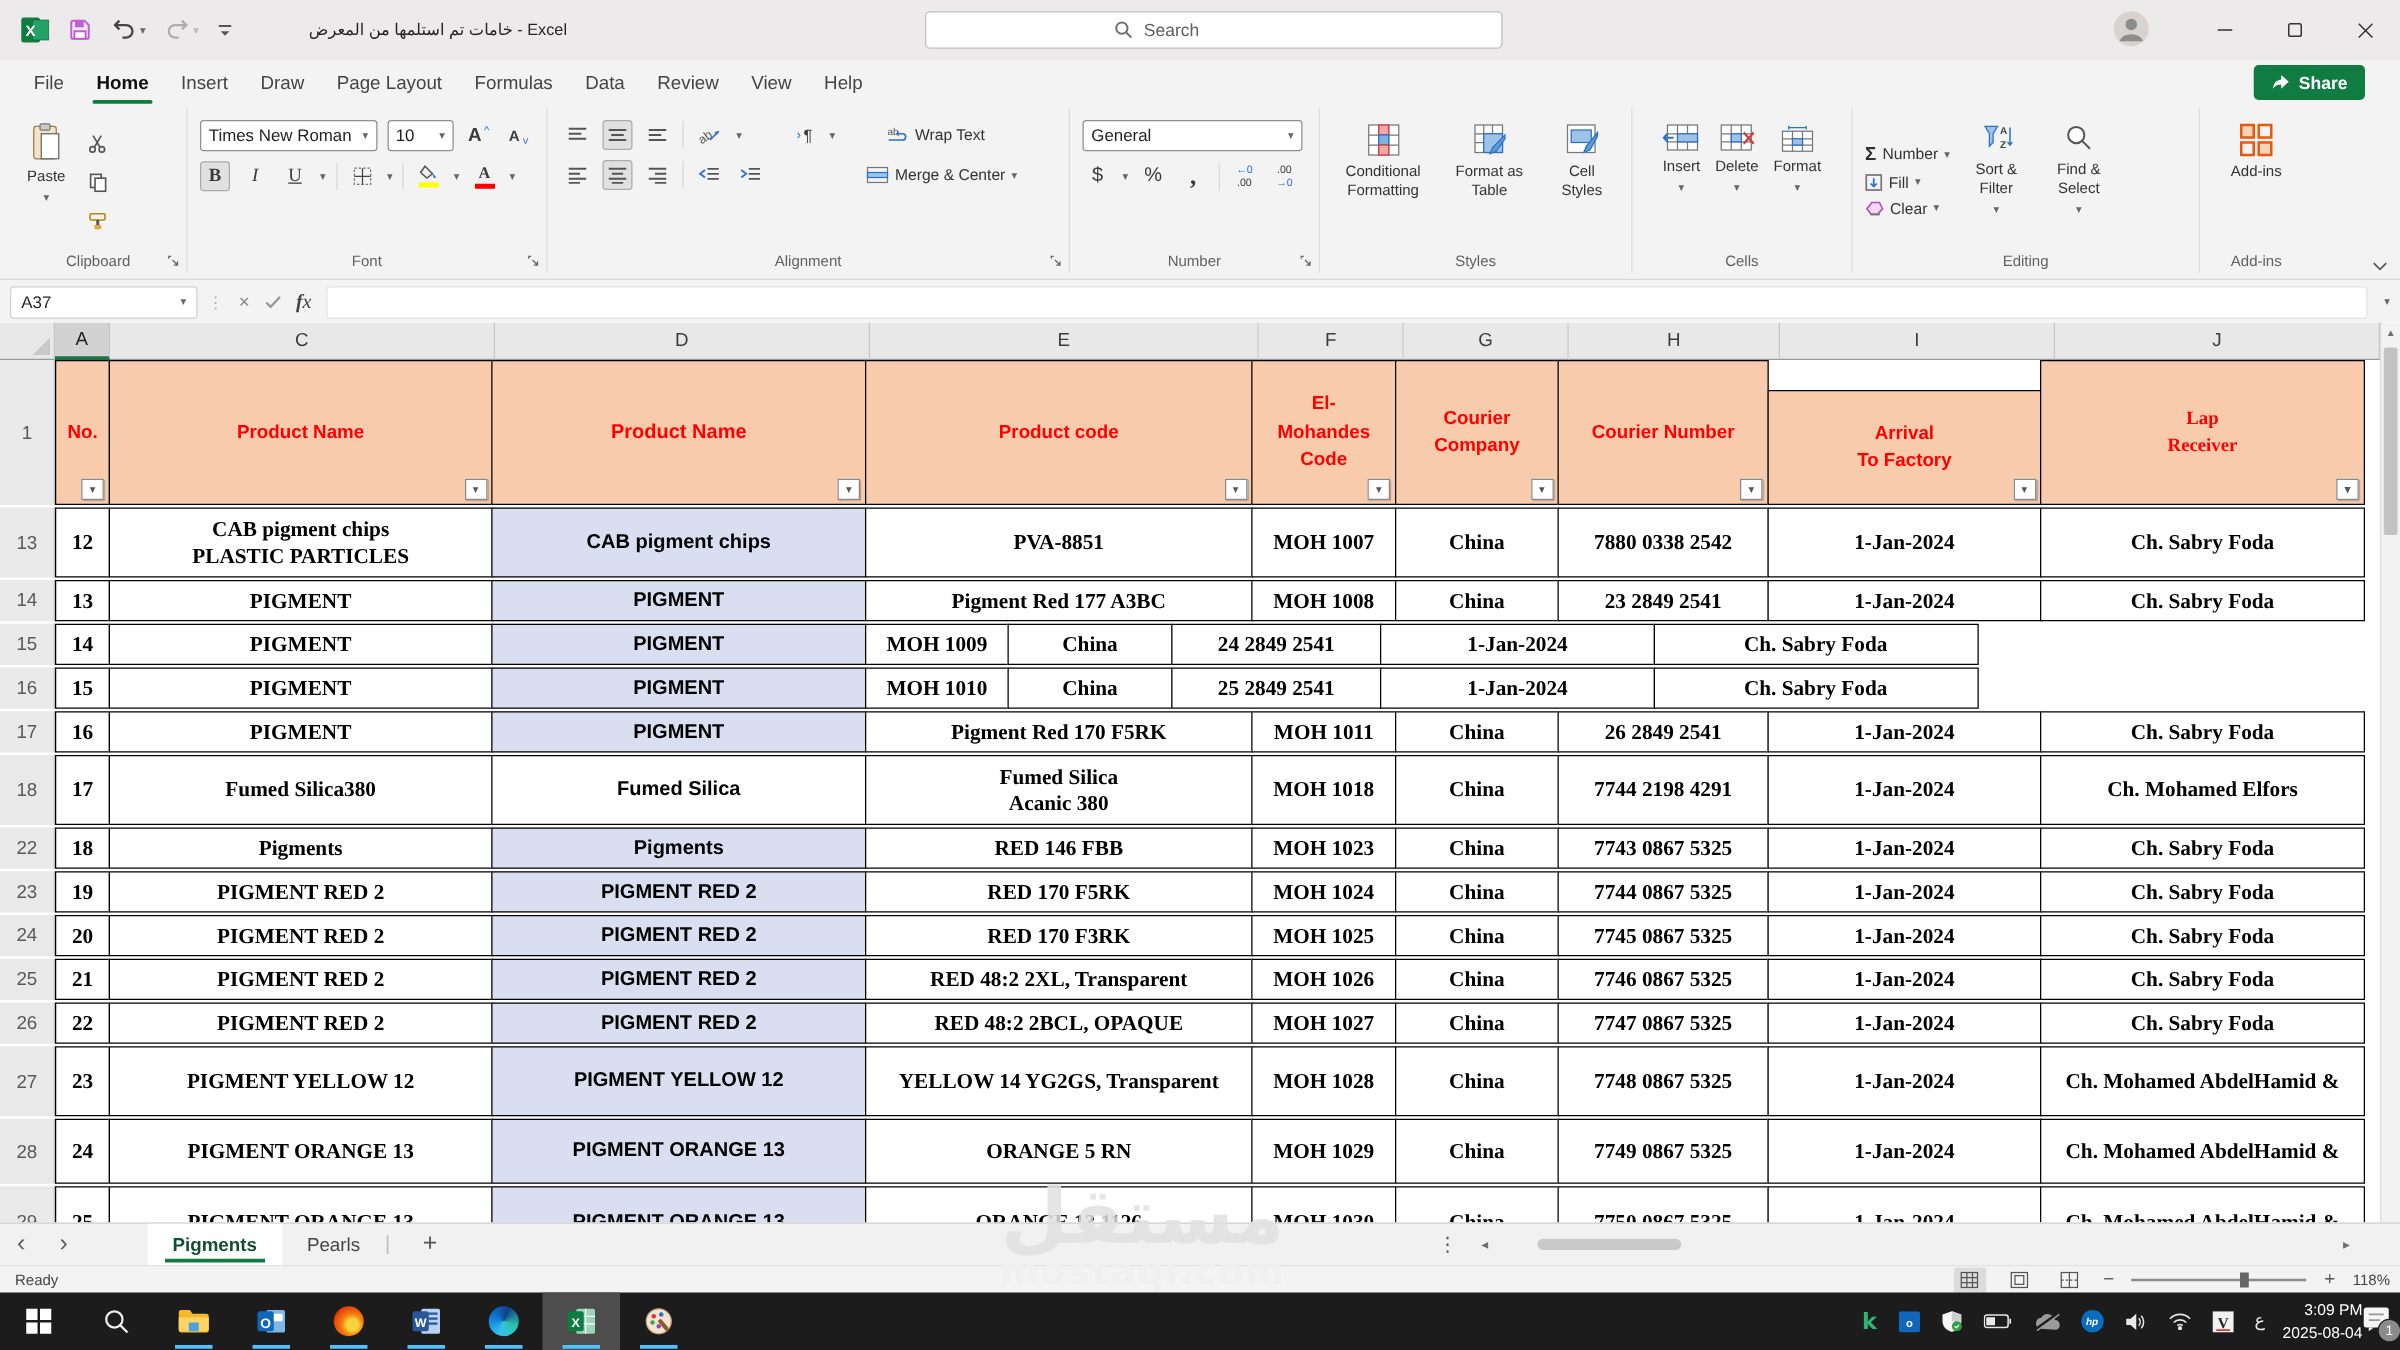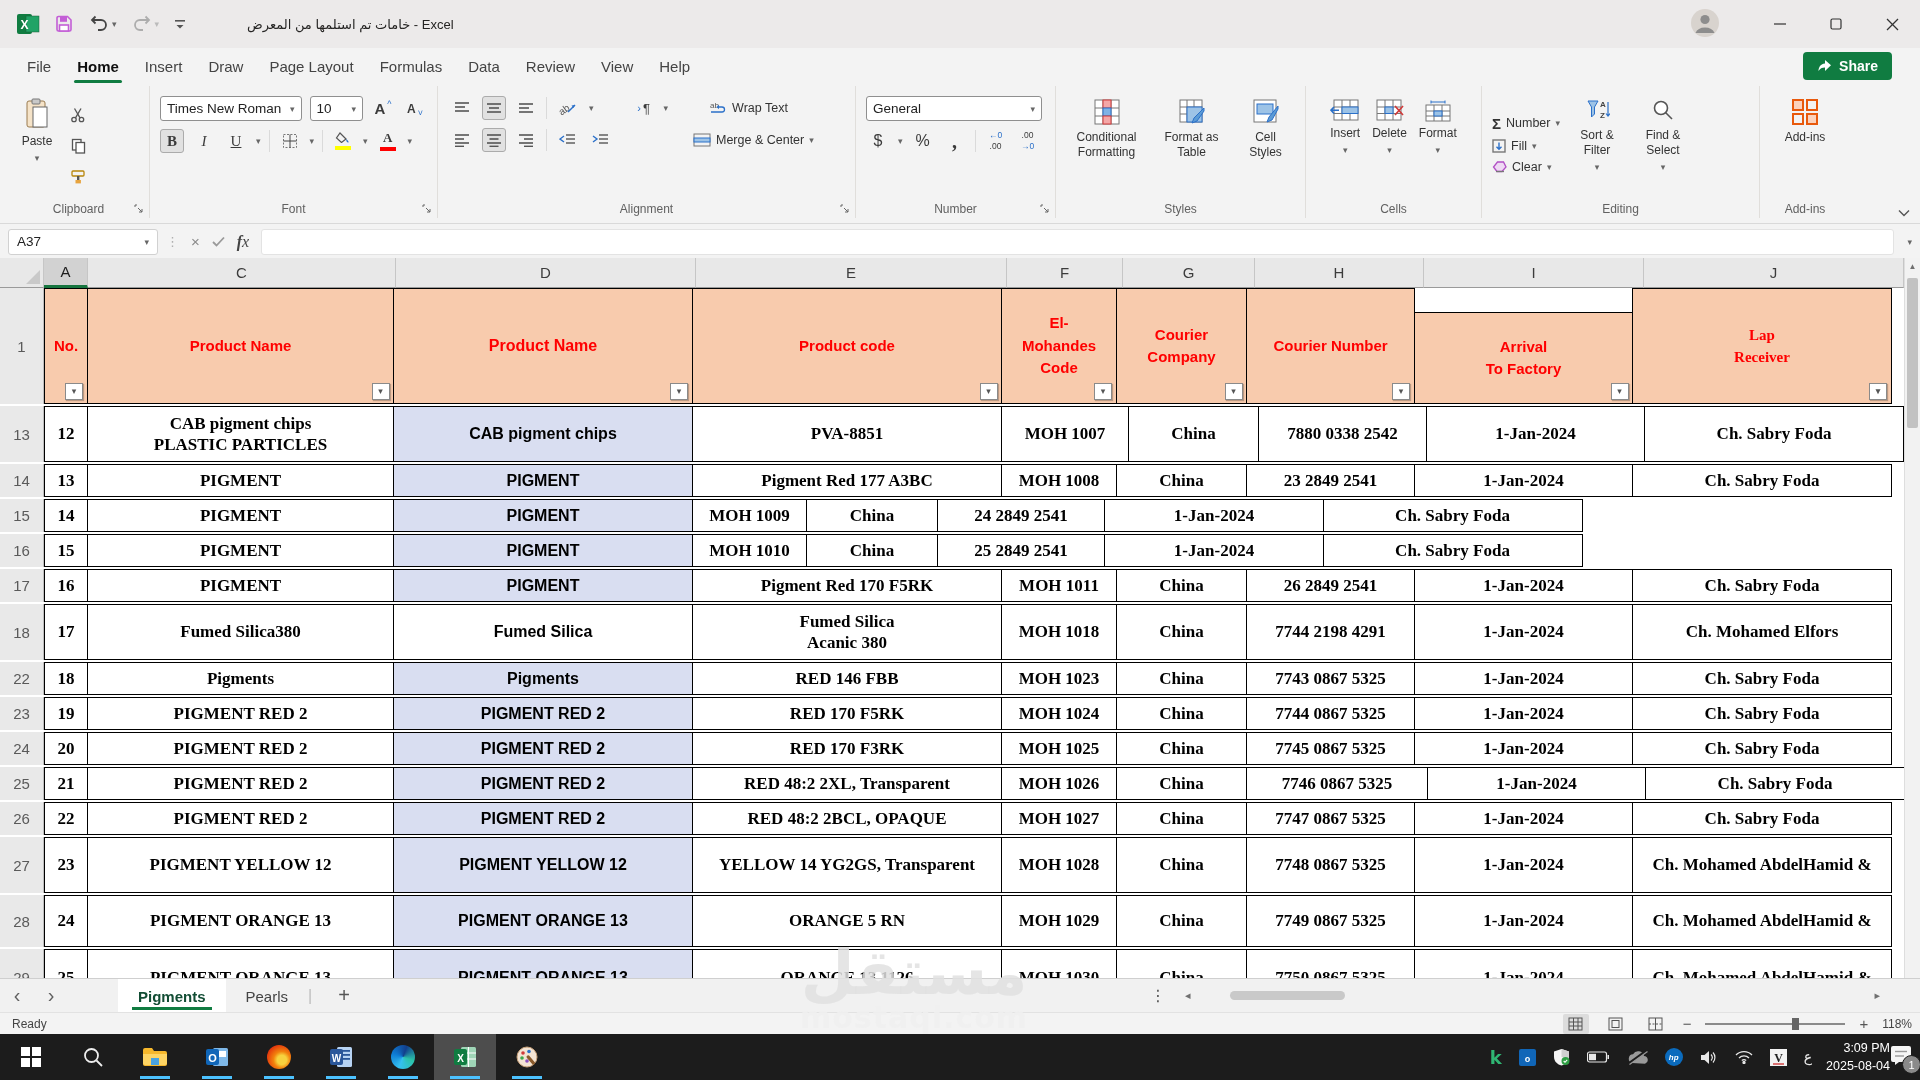--- a/index.html
+++ b/index.html
@@ -160,20 +160,29 @@
       <span class="dd" style="color:#bbb">▾</span>
     </span>
     <span class="qbtn">
       <svg width="14" height="14" viewBox="0 0 14 14">
           <rect x="2" y="3" width="10" height="1.6" fill="#555"></rect>
           <path d="M3.5 8 L7 11.5 L10.5 8 Z" fill="#555"></path>
         </svg>
     </span>
   </div>
   <span id="apptitle">خامات تم استلمها من المعرض - Excel</span>
+  <div id="searchbox">
+    <span>
+      <svg width="16" height="16" viewBox="0 0 16 16" fill="none" stroke="#707070" stroke-width="1.6">
+          <circle cx="6.5" cy="6.5" r="4.5"></circle>
+          <line x1="10" y1="10" x2="14" y2="14"></line>
+        </svg>
+    </span>
+    <span>Search</span>
+  </div>
   <span id="avatar">
     <svg width="30" height="30" viewBox="0 0 30 30">
         <circle cx="15" cy="15" r="14" fill="#d8d3ce"></circle>
         <circle cx="15" cy="11.5" r="4.6" fill="#8d8d8d"></circle>
         <path d="M5.5 25 a10 8 0 0 1 19 0" fill="#8d8d8d"></path>
       </svg>
   </span>
   <div class="winctl" style="right:112px">
     <svg width="12" height="12" viewBox="0 0 12 12">
         <rect x="0" y="5.4" width="12" height="1.2" fill="#333"></rect>
@@ -664,21 +673,21 @@
         <div class="cell hcell" style="width: 260px; font-family: Liberation Serif, serif;"><span>Lap
 Receiver</span><span class="filterbtn">▾</span></div>
       </div>
       <div class="grow" style="height: 56px;">
         <div class="gut">13</div>
         <div class="cell" style="width: 44px;"><span>12</span></div>
         <div class="cell" style="width: 308px;"><span>CAB pigment chips
 PLASTIC PARTICLES</span></div>
         <div class="cell sans dfill" style="width: 300px;"><span>CAB pigment chips</span></div>
         <div class="cell" style="width: 311px;"><span>PVA-8851</span></div>
-        <div class="cell" style="width: 128px;"><span>MOH 1007</span></div>
+        <div class="cell" style="width: 116px;"><span>MOH 1007</span></div>
         <div class="cell" style="width: 132px;"><span>China</span></div>
         <div class="cell" style="width: 169px;"><span>7880 0338 2542</span></div>
         <div class="cell" style="width: 220px;"><span>1-Jan-2024</span></div>
         <div class="cell" style="width: 260px;"><span>Ch. Sabry Foda</span></div>
       </div>
       <div class="grow" style="height: 33px;">
         <div class="gut">14</div>
         <div class="cell" style="width: 44px;"><span>13</span></div>
         <div class="cell" style="width: 308px;"><span>PIGMENT</span></div>
         <div class="cell sans dfill" style="width: 300px;"><span>PIGMENT</span></div>
@@ -773,21 +782,21 @@
         <div class="cell" style="width: 260px;"><span>Ch. Sabry Foda</span></div>
       </div>
       <div class="grow" style="height: 33px;">
         <div class="gut">25</div>
         <div class="cell" style="width: 44px;"><span>21</span></div>
         <div class="cell" style="width: 308px;"><span>PIGMENT RED 2</span></div>
         <div class="cell sans dfill" style="width: 300px;"><span>PIGMENT RED 2</span></div>
         <div class="cell" style="width: 311px;"><span>RED 48:2 2XL, Transparent</span></div>
         <div class="cell" style="width: 116px;"><span>MOH 1026</span></div>
         <div class="cell" style="width: 132px;"><span>China</span></div>
-        <div class="cell" style="width: 182px;"><span>7746 0867 5325</span></div>
+        <div class="cell" style="width: 169px;"><span>7746 0867 5325</span></div>
         <div class="cell" style="width: 220px;"><span>1-Jan-2024</span></div>
         <div class="cell" style="width: 260px;"><span>Ch. Sabry Foda</span></div>
       </div>
       <div class="grow" style="height: 33px;">
         <div class="gut">26</div>
         <div class="cell" style="width: 44px;"><span>22</span></div>
         <div class="cell" style="width: 308px;"><span>PIGMENT RED 2</span></div>
         <div class="cell sans dfill" style="width: 300px;"><span>PIGMENT RED 2</span></div>
         <div class="cell" style="width: 311px;"><span>RED 48:2 2BCL, OPAQUE</span></div>
         <div class="cell" style="width: 116px;"><span>MOH 1027</span></div>

